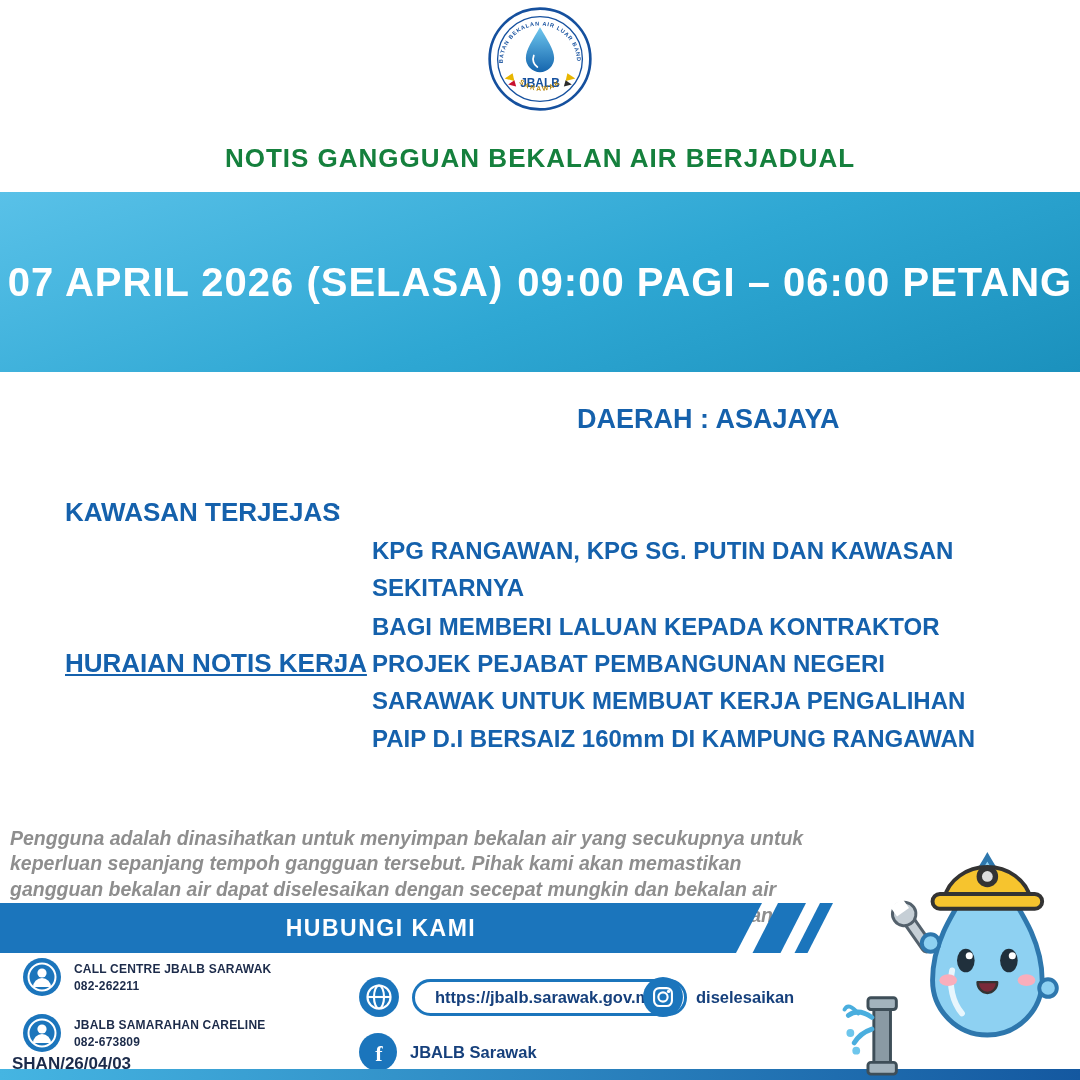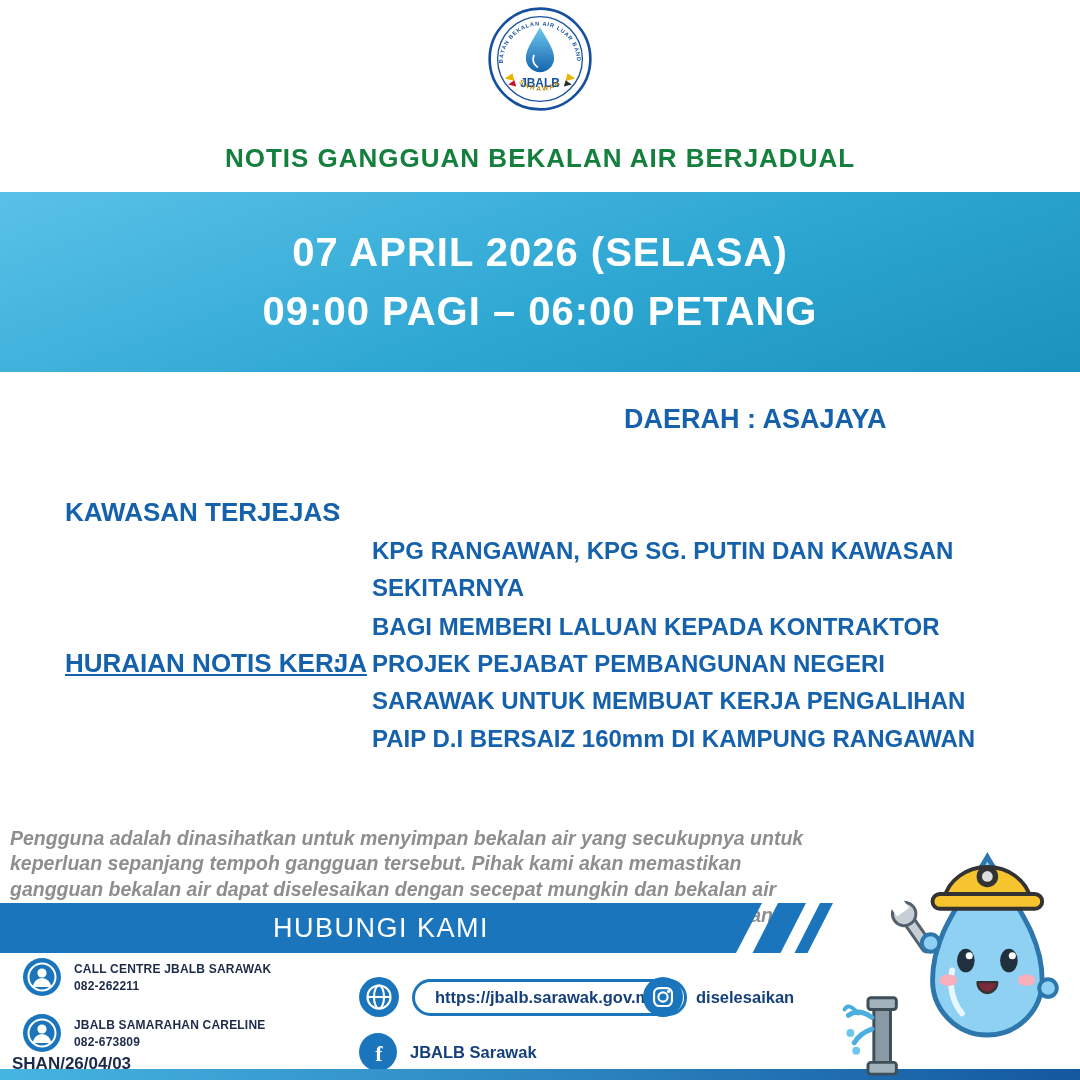--- a/index.html
+++ b/index.html
@@ -13,26 +13,26 @@
 
   .title {
     position: absolute; top: 126px; left: 0; width: 100%;
     text-align: center; font-size: 26px; font-weight: 800;
     color: #15803d; letter-spacing: 1px;
   }
 
   .banner {
     position: absolute; top: 192px; left: 0; width: 1080px; height: 180px;
     background: linear-gradient(160deg, #59c1e8 0%, #2ea7d3 55%, #1b91bd 100%);
-    display: flex; flex-direction: column; align-items: center; justify-content: center;
+    display: flex; align-items: center; justify-content: center;
     gap: 14px; color: #ffffff; font-weight: 800; font-size: 40px; letter-spacing: 1px;
   }
 
   .region-bahagian { position: absolute; top: 407px; left: 143px; font-size: 27px; font-weight: 800; color: #1561ac; }
-  .region-daerah   { position: absolute; top: 404px; left: 577px; font-size: 27px; font-weight: 800; color: #1561ac; margin-left: 47px; }
+  .region-daerah   { position: absolute; top: 404px; left: 577px; font-size: 27px; font-weight: 800; color: #1561ac; }
 
   .field-label { position: absolute; left: 40px;  font-size: 26px; font-weight: 800; color: #1561ac; margin-left: 25px; }
   .field-colon { position: absolute; left: 333px; font-size: 26px; font-weight: 800; color: #1561ac; }
   .field-value { position: absolute; left: 372px; width: 615px; font-size: 24px; font-weight: 800; color: #1561ac; line-height: 1.55; }
 
   .kawasan-label { top: 497px; }
   .kawasan-colon { top: 495px; }
   .kawasan-value { top: 488px; margin-top: 44px; }
 
   .huraian-label { top: 648px; text-decoration: underline; }
@@ -44,21 +44,21 @@
     font-size: 19.5px; font-style: italic; font-weight: 600;
     color: #8e8e8e; line-height: 1.33;
   }
 
   .contact-bar {
     position: absolute; top: 903px; left: 0; width: 762px; height: 50px;
     background: #1b75bc;
     clip-path: polygon(0 0, 100% 0, calc(100% - 26px) 100%, 0 100%);
     display: flex; align-items: center; justify-content: center;
   }
-  .contact-bar-title { color: #ffffff; font-size: 27px; font-weight: 400; letter-spacing: 1.5px; }
+  .contact-bar-title { color: #ffffff; font-size: 23px; font-weight: 700; letter-spacing: 1.5px; }
   .stripe { position: absolute; top: 903px; height: 50px; background: #1b75bc; transform: skewX(-27deg); transform-origin: top left; }
   .stripe-1 { left: 778px; width: 28px; }
   .stripe-2 { left: 820px; width: 13px; }
 
   .contact-item { position: absolute; display: flex; align-items: center; gap: 12px; }
   .contact-text { display: flex; flex-direction: column; gap: 3px; }
   .contact-label, .contact-phone { font-size: 12px; font-weight: 700; color: #1c2b4a; letter-spacing: 0.2px; }
   .call-1 { left: 22px; top: 957px; }
   .call-2 { left: 22px; top: 1013px; }
 

